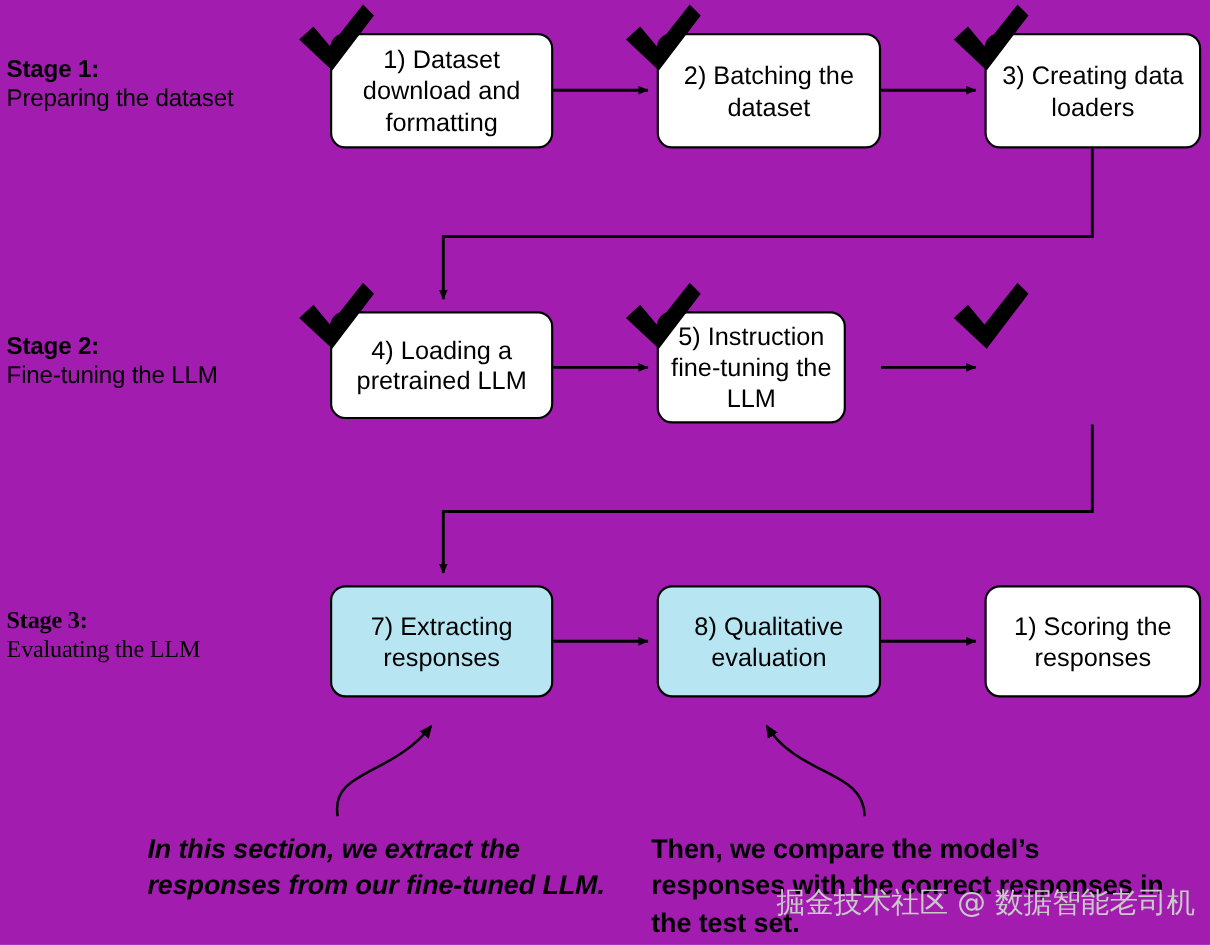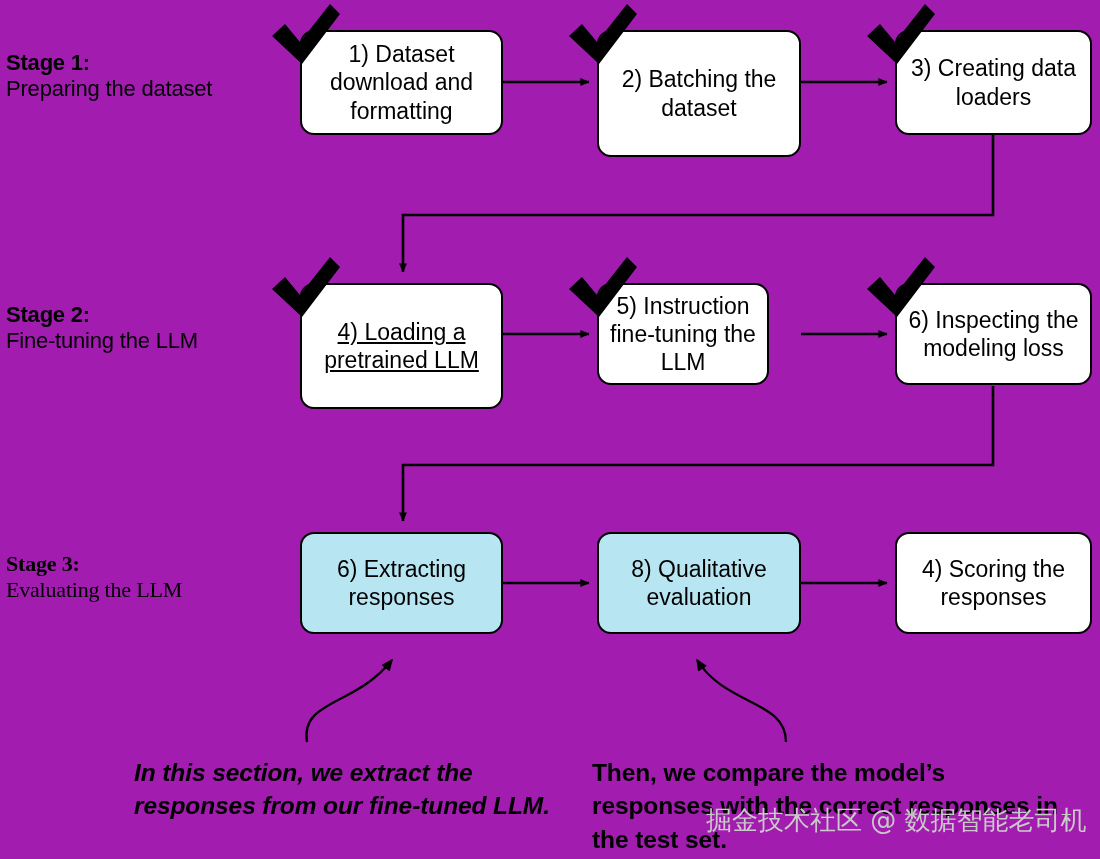--- a/index.html
+++ b/index.html
@@ -155,50 +155,47 @@
   </div>
   <div class="stage-label" id="stage-label-3">
     <span class="stage-title">Stage 3:</span>
     <span class="stage-sub">Evaluating the LLM</span>
   </div>
 
   <div class="node" style="left:300px; top:30px; width:203px; height:105px;">
     <span class="node-text">1) Dataset download and formatting</span>
   </div>
 
-  <div class="node" style="left:597px; top:30px; width:204px; height:127px;text-align:center;">
+  <div class="node" style="left:597px; top:30px; width:204px; height:105px;text-align:center;">
     <span class="node-text">2) Batching the dataset</span>
   </div>
 
   <div class="node" style="left:895px; top:30px; width:197px; height:105px;">
     <span class="node-text">3) Creating data loaders</span>
   </div>
 
-  <div class="node" style="left:300px; top:283px; width:203px; height:126px;text-decoration:underline;">
+  <div class="node" style="left:300px; top:283px; width:203px; height:98px;">
     <span class="node-text">4) Loading a pretrained LLM</span>
   </div>
 
   <div class="node" style="left:597px; top:283px; width:172px; height:102px;align-items:center;">
     <span class="node-text">5) Instruction fine-tuning the LLM</span>
   </div>
 
-  <div class="node" style="left:895px; top:283px; width:197px; height:102px;">
-    <span class="node-text">6) Inspecting the modeling loss</span>
-  </div>
 
   <div class="node tinted" style="left:300px; top:532px; width:203px; height:102px;">
-    <span class="node-text">6) Extracting responses</span>
+    <span class="node-text">7) Extracting responses</span>
   </div>
 
   <div class="node tinted" style="left:597px; top:532px; width:204px; height:102px;">
     <span class="node-text">8) Qualitative evaluation</span>
   </div>
 
   <div class="node" style="left:895px; top:532px; width:197px; height:102px;">
-    <span class="node-text">4) Scoring the responses</span>
+    <span class="node-text">1) Scoring the responses</span>
   </div>
 
   <svg class="check-icon" style="left:268px; top:2px;" viewBox="0 0 74 70" xmlns="http://www.w3.org/2000/svg">
     <path d="M4,34 L17,22 L32,40 L62,2 L72,12 L34,62 Z" fill="#000"></path>
   </svg>
   <svg class="check-icon" style="left:565px; top:2px;" viewBox="0 0 74 70" xmlns="http://www.w3.org/2000/svg">
     <path d="M4,34 L17,22 L32,40 L62,2 L72,12 L34,62 Z" fill="#000"></path>
   </svg>
   <svg class="check-icon" style="left:863px; top:2px;" viewBox="0 0 74 70" xmlns="http://www.w3.org/2000/svg">
     <path d="M4,34 L17,22 L32,40 L62,2 L72,12 L34,62 Z" fill="#000"></path>

